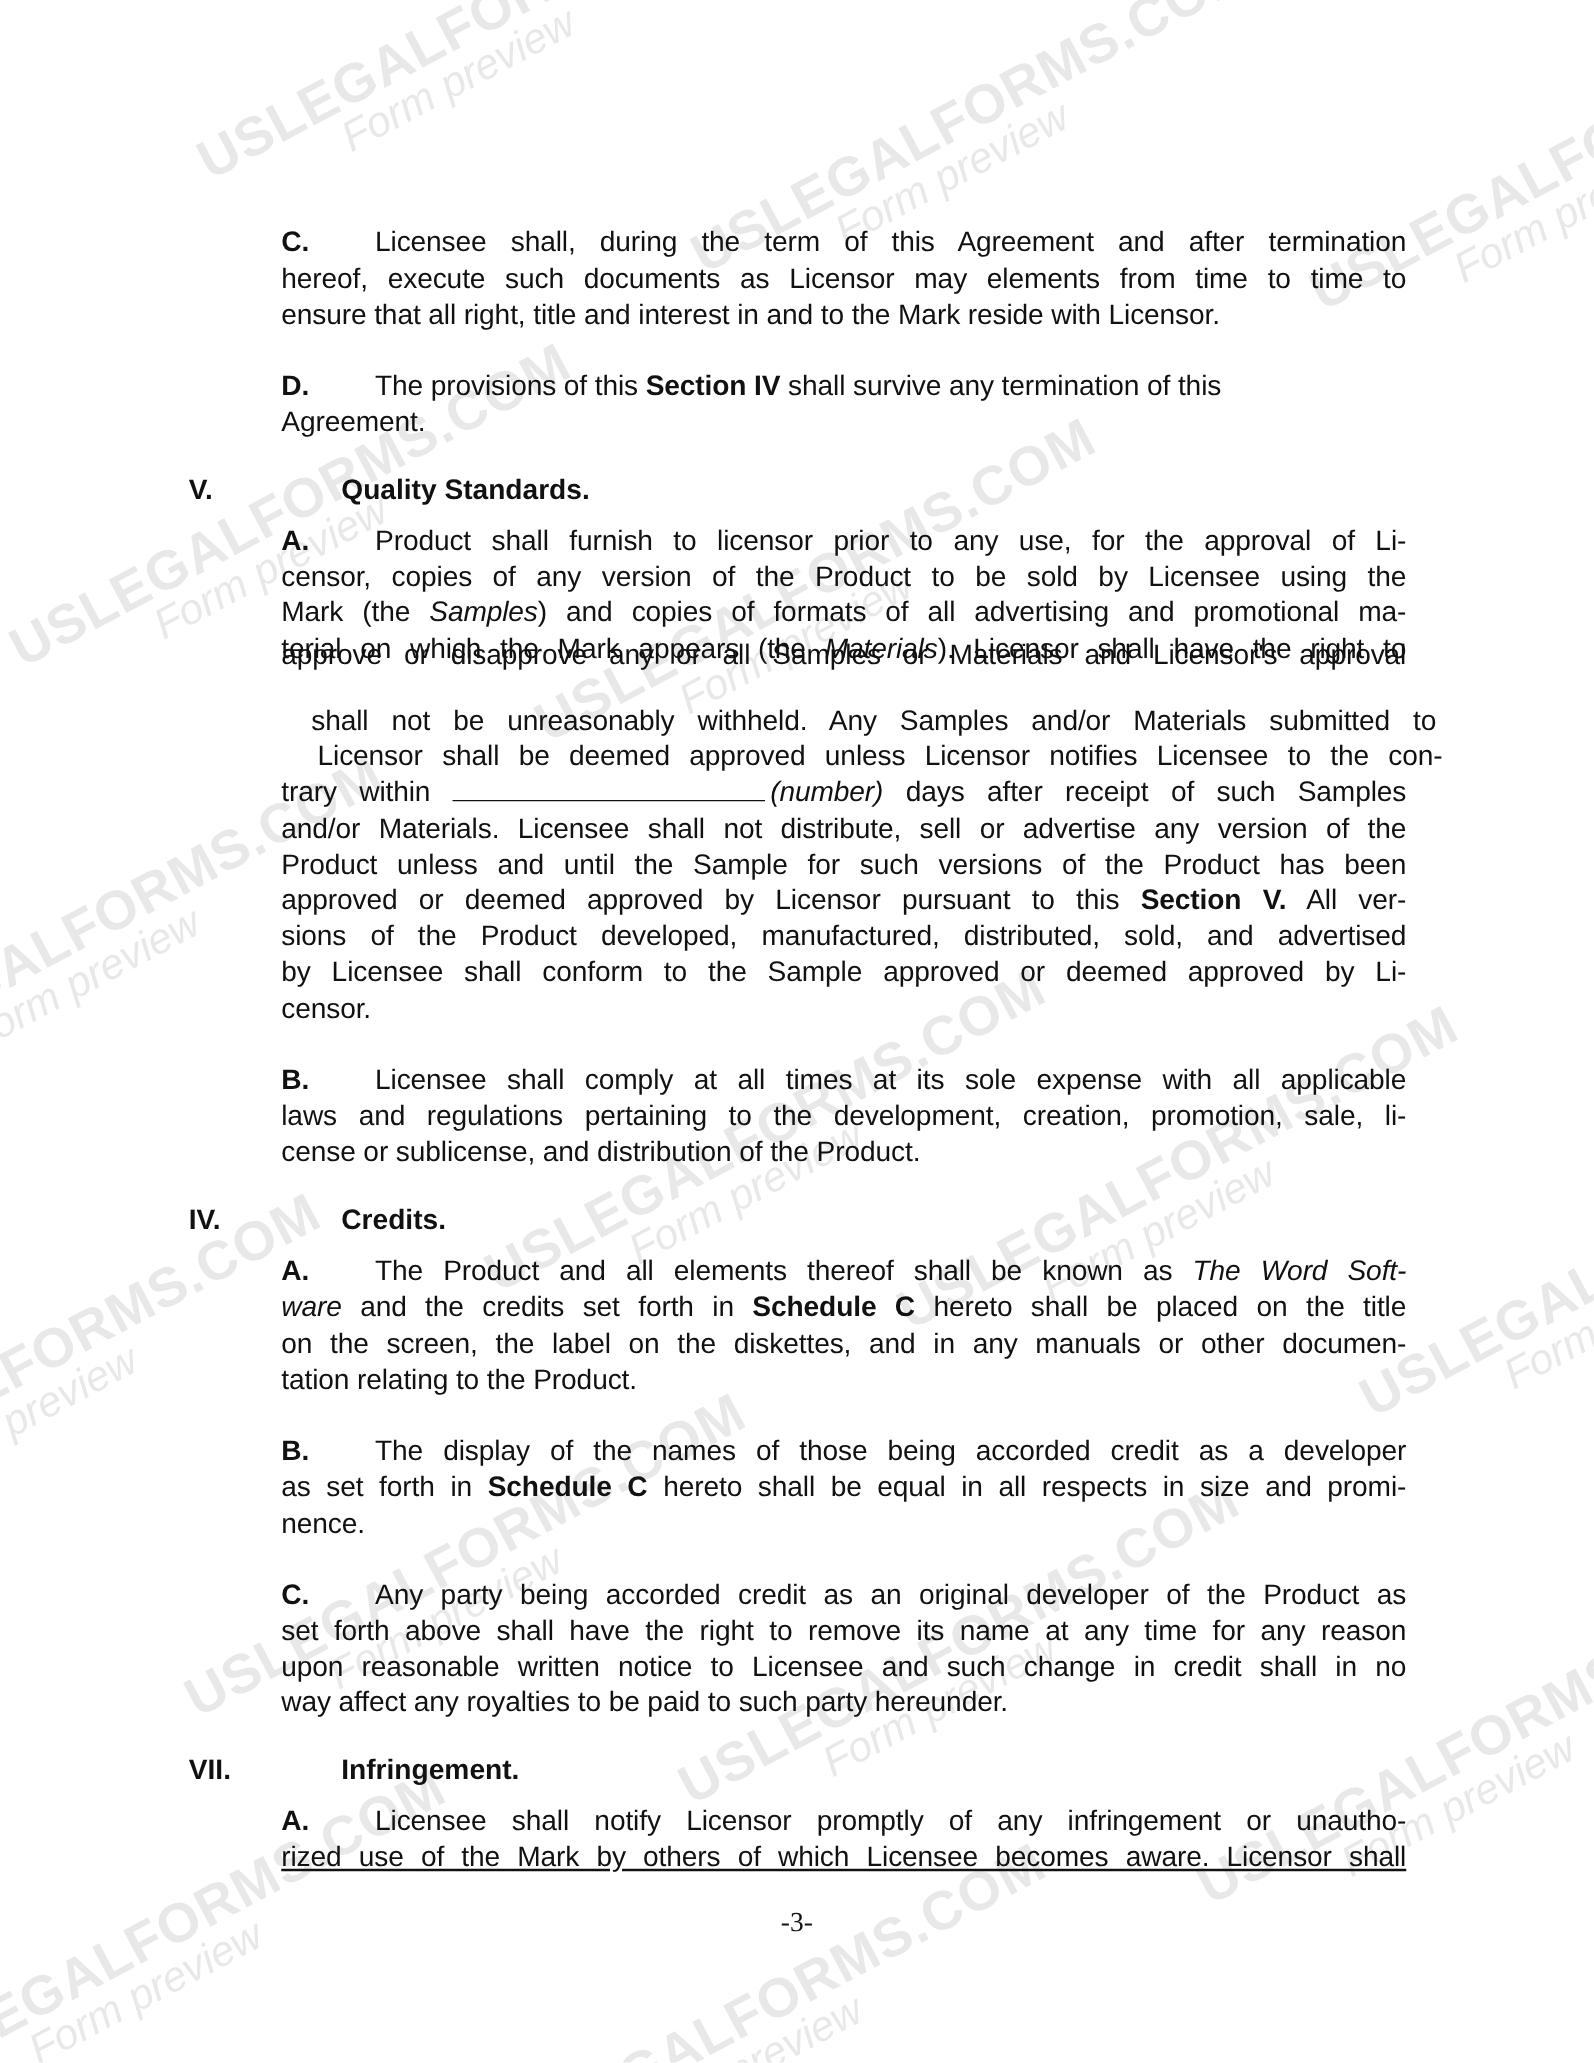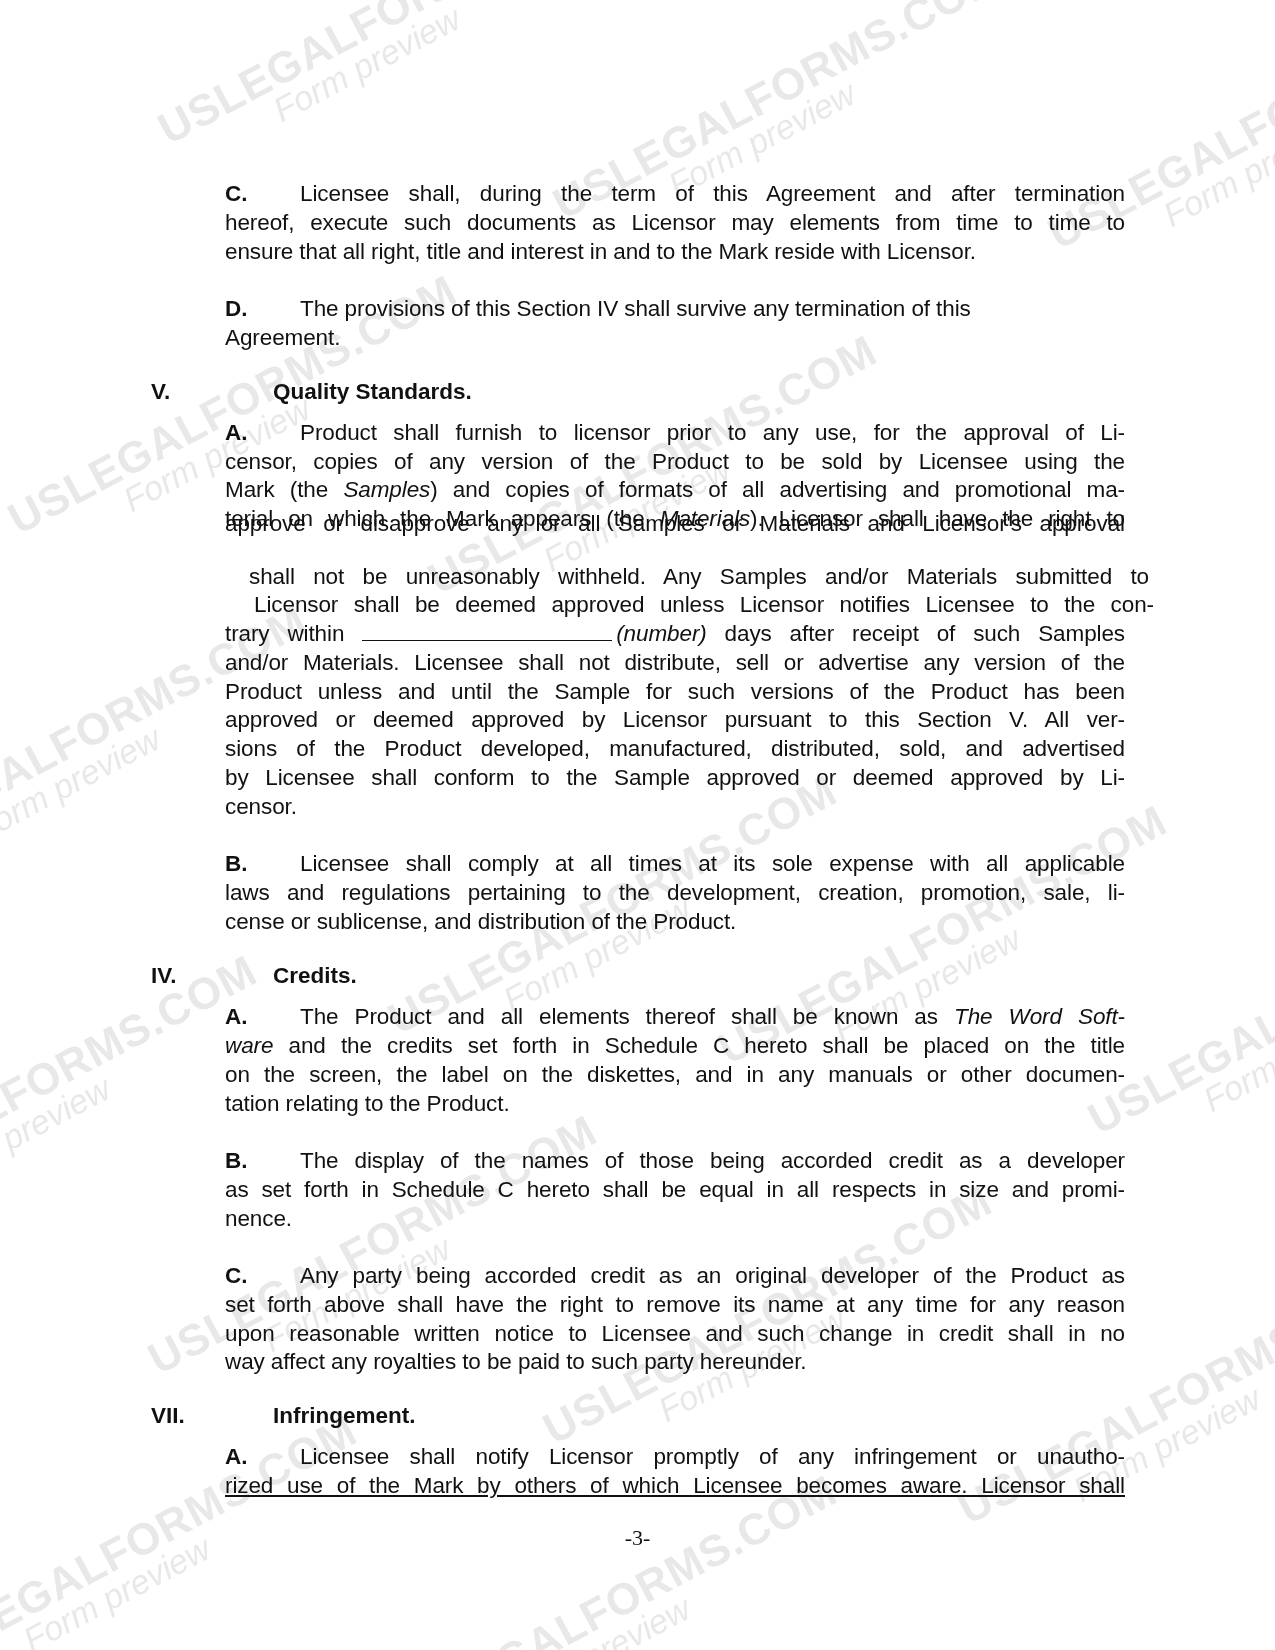--- a/index.html
+++ b/index.html
@@ -10,21 +10,21 @@
   .page { position: absolute; left: 0; top: 0; width: 1275px; height: 1650px; }
   .line {
     position: absolute; left: 225px; font-size: 22.5px; line-height: 29px; white-space: nowrap;
     letter-spacing: -0.1px;
   }
   .line.justify { width: 900px; text-align: justify; text-align-last: justify; }
   .head { position: absolute; font-size: 22.5px; font-weight: bold; line-height: 29px; }
   .num { left: 151px; }
   .title { left: 225px; margin-left: 48px; }
   .lbl { font-weight: bold; display: inline-block; width: 75px; }
-  b { font-weight: normal; }
+  b { font-weight: bold; }
   i { font-style: italic; }
   .blank { display: inline-block; width: 250px; border-bottom: 1.6px solid #111; height: 20px; vertical-align: baseline; margin-right: 4px; }
   .pageno { position: absolute; top: 1525px; left: 0; width: 1275px; text-align: center; font-family: "Liberation Serif", serif; font-size: 22px; }
   .wm { position: absolute; font-family: "Liberation Sans", sans-serif; color: rgba(150,150,150,0.22); transform: rotate(-28deg); transform-origin: left top; white-space: nowrap; pointer-events: none; }
   .wm .big { font-size: 44px; font-weight: bold; letter-spacing: 1px; display: block; }
   .wm .small { font-size: 34px; font-style: italic; display: block; margin-left: 110px; margin-top: -8px; }
 </style>
 </head>
 <body>
 

